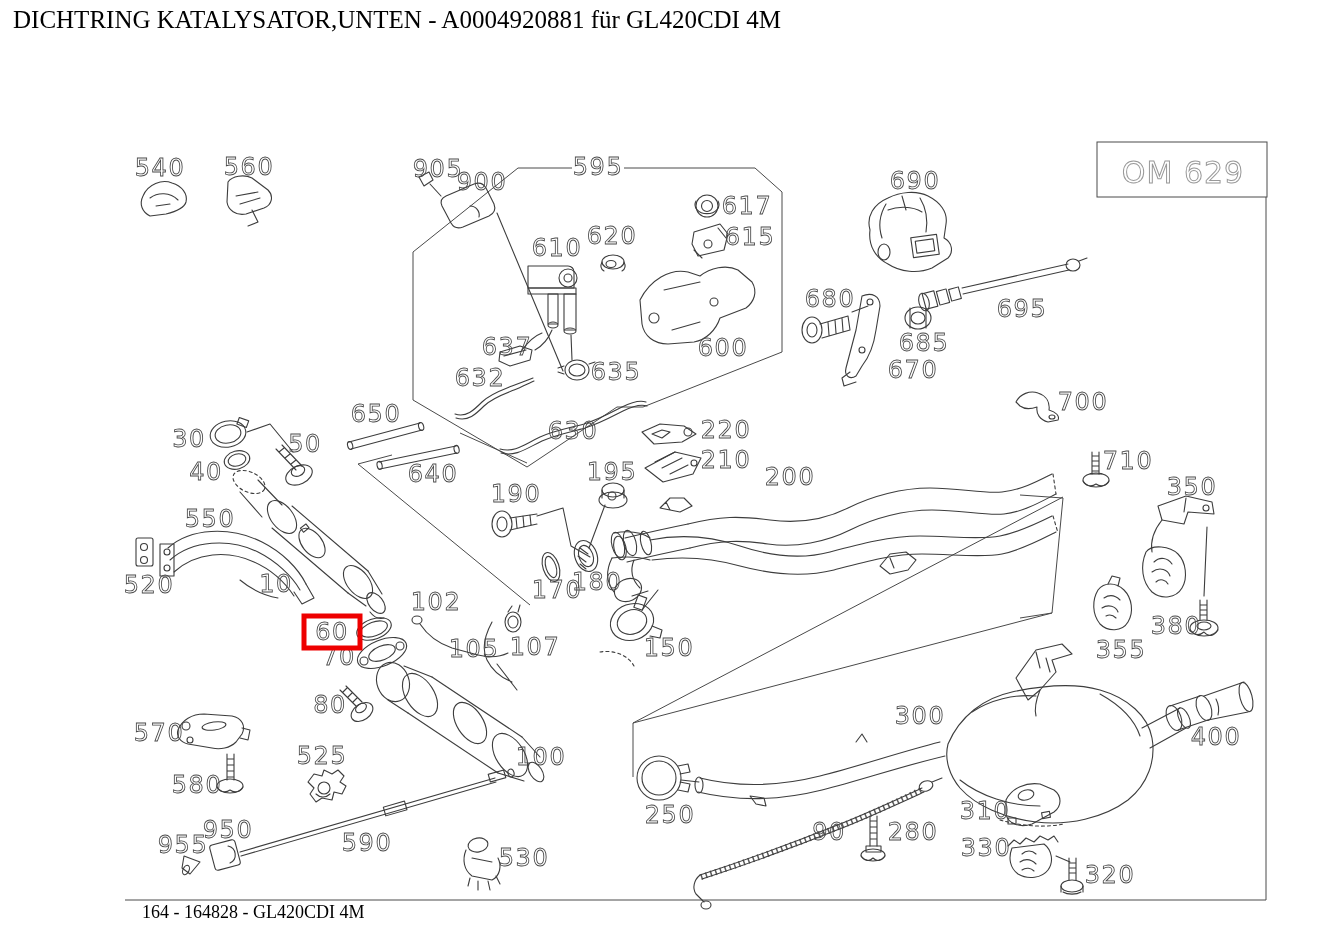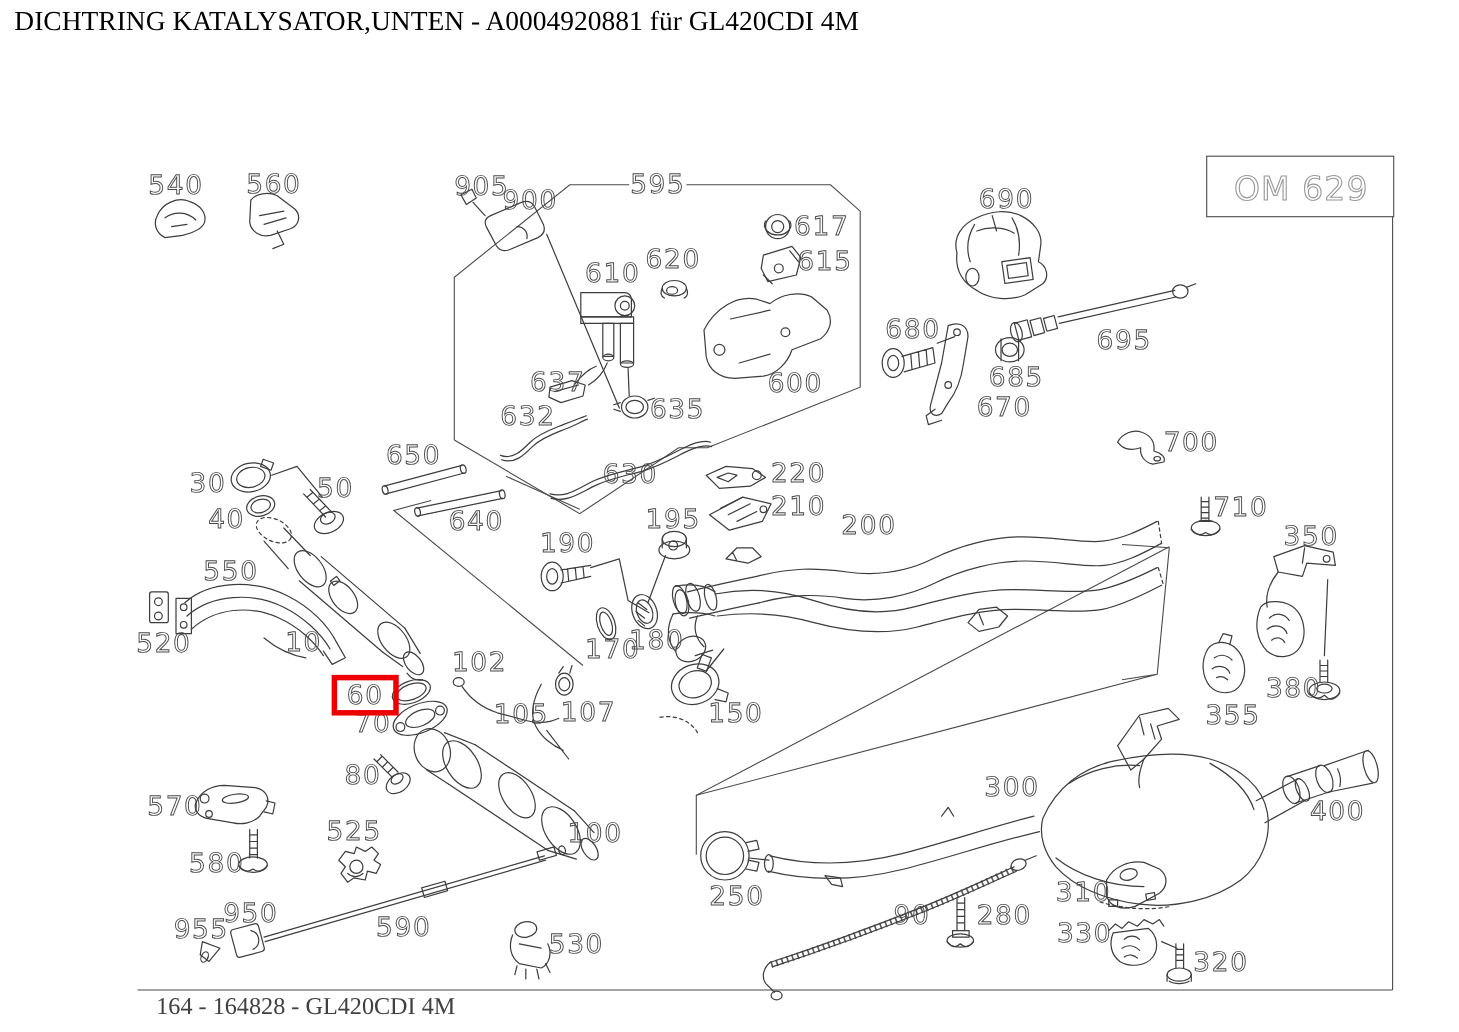--- a/index.html
+++ b/index.html
@@ -1,19 +1,19 @@
 <!DOCTYPE html>
 <html><head>
 <meta charset="utf-8">
 <style>
   html,body{margin:0;padding:0;background:#fff;}
   .page{position:relative;width:1326px;height:938px;background:#ffffff;overflow:hidden;
         font-family:"Liberation Serif", serif;}
   .title{position:absolute;left:13px;top:6px;font-size:25px;color:#000;white-space:nowrap;text-align:center;}
-  .footer-text{position:absolute;left:142px;top:902px;font-size:22px;color:#404040;white-space:nowrap;text-align:center;}
+  .footer-text{position:absolute;left:142px;top:902px;font-size:18px;color:#000000;white-space:nowrap;text-align:center;}
   svg.diagram{position:absolute;left:0;top:0;}
   .sk{stroke:#3d3d3d;fill:none;stroke-width:1.1;stroke-linecap:round;stroke-linejoin:round;}
   .frame{stroke:#4a4a4a;fill:none;stroke-width:1;}
   .dash{stroke-dasharray:3,3;}
   .braid{stroke:#3d3d3d;fill:none;stroke-width:6;stroke-dasharray:1.5,3.5;opacity:.85;}
   .part-label{font-family:"DejaVu Sans", sans-serif;font-size:24px;letter-spacing:1.5px;
       fill:#ffffff;fill-opacity:0;stroke:#4a4a4a;stroke-width:0.85;
       text-anchor:middle;dominant-baseline:central;}
   .om-text{font-family:"DejaVu Sans", sans-serif;font-size:30px;letter-spacing:1px;
       fill:#ffffff;fill-opacity:0;stroke:#999;stroke-width:1;

